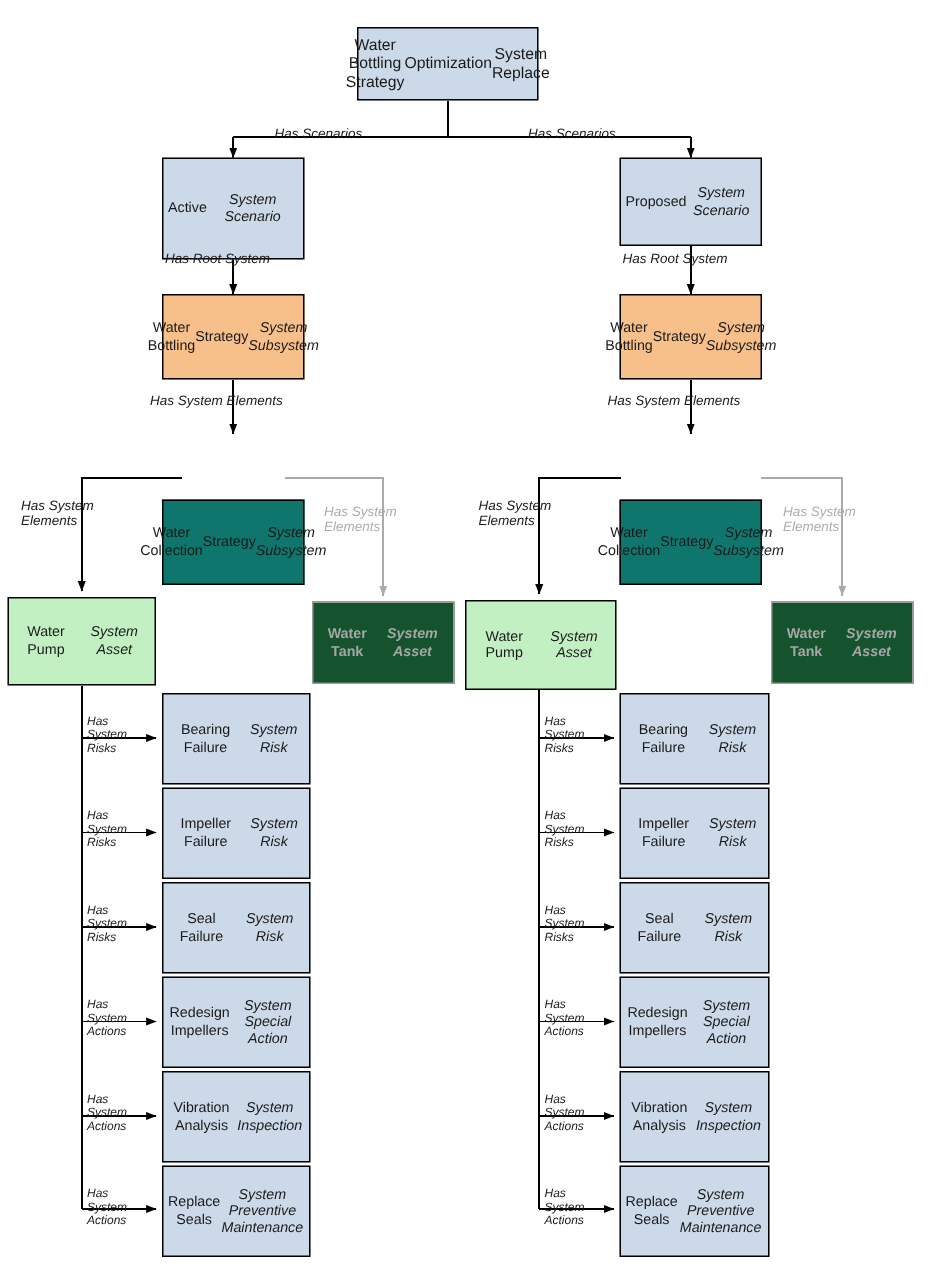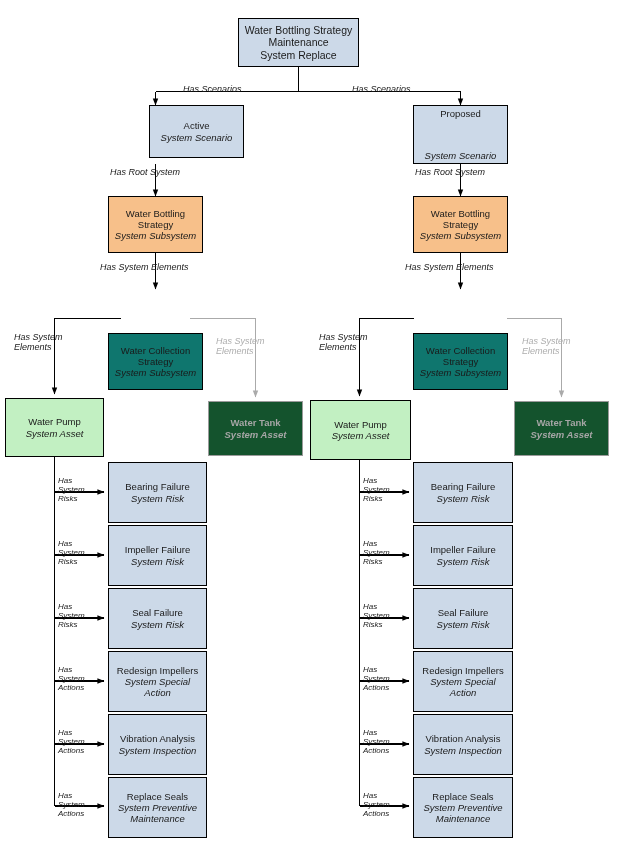--- a/index.html
+++ b/index.html
@@ -24,21 +24,21 @@
     top: 0;
     width: 634px;
     height: 844px;
     pointer-events: none;
   }
   .node {
     position: absolute;
     box-sizing: border-box;
     border: 1px solid #000000;
     display: flex;
-    flex-direction: column;
+    flex-direction: row;
     align-items: center;
     justify-content: center;
     text-align: center;
     line-height: 1.18;
     color: #1a1a1a;
     padding: 2px 3px;
   }
   .node .t1 {
     font-style: normal;
   }
@@ -136,28 +136,28 @@
     <g stroke="#aaaaaa" stroke-width="1.1" fill="none" shape-rendering="crispEdges">
 
       <path d="M190,318.5 L255.5,318.5 L255.5,397" marker-end="url(#arrowGray)"></path>
 
       <path d="M507,318.5 L561.5,318.5 L561.5,397" marker-end="url(#arrowGray)"></path>
     </g>
   </svg>
 
   <div class="node root" style="left:238px; top:18px; width:121px; height:49px; font-size:10.5px;">
     <span class="t1">Water Bottling Strategy</span>
-    <span class="t1">Maintenance</span>
+    <span class="t1">Optimization</span>
     <span class="t1">System Replace</span>
   </div>
 
   <div class="edge-label" style="left:183px; top:84px; width:80px; font-size:9px;">Has Scenarios</div>
   <div class="edge-label" style="left:352px; top:84px; width:80px; font-size:9px;">Has Scenarios</div>
 
-  <div class="node scenario" style="left:108px; top:105px; width:95px; height:53px; font-size:9.5px;margin-left:41px;">
+  <div class="node scenario" style="left:108px; top:105px; width:95px; height:68px; font-size:9.5px;">
     <span class="t1">Active</span>
     <span class="t2">System Scenario</span>
   </div>
 
   <div class="edge-label" style="left:110px; top:167px; width:92px; font-size:9px;">Has Root System</div>
 
   <div class="node subsystem-orange" style="left:108px; top:196px; width:95px; height:57px; font-size:9.5px;">
     <span class="t1">Water Bottling</span>
     <span class="t1">Strategy</span>
     <span class="t2">System Subsystem</span>

